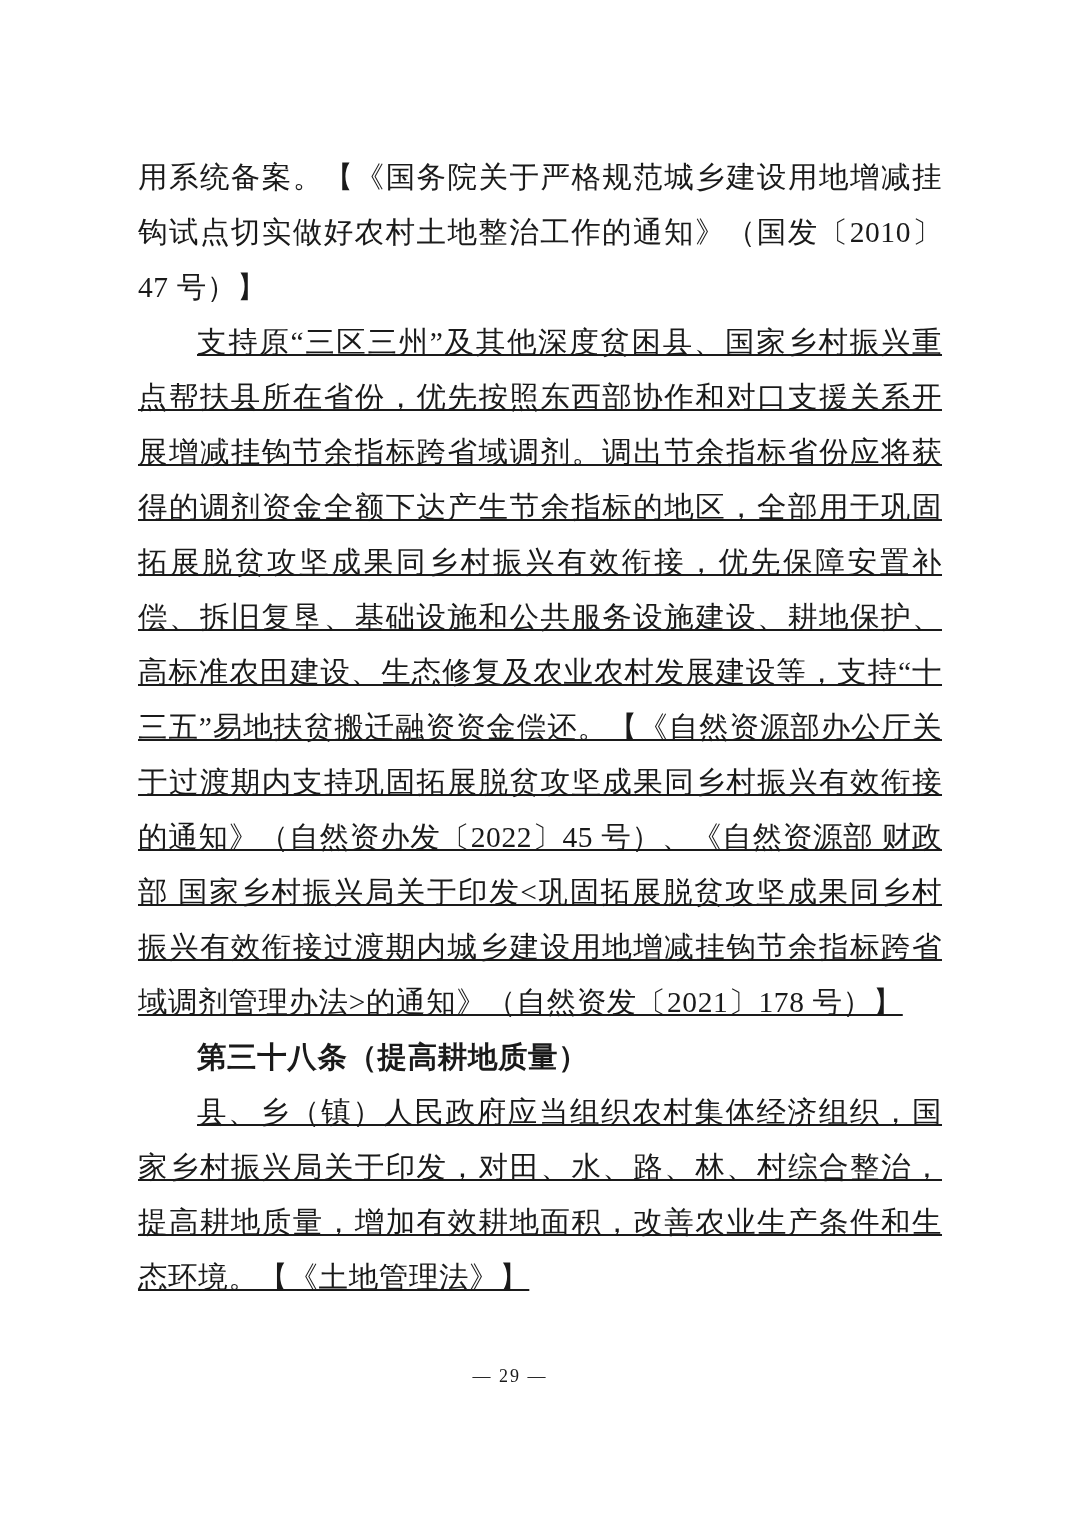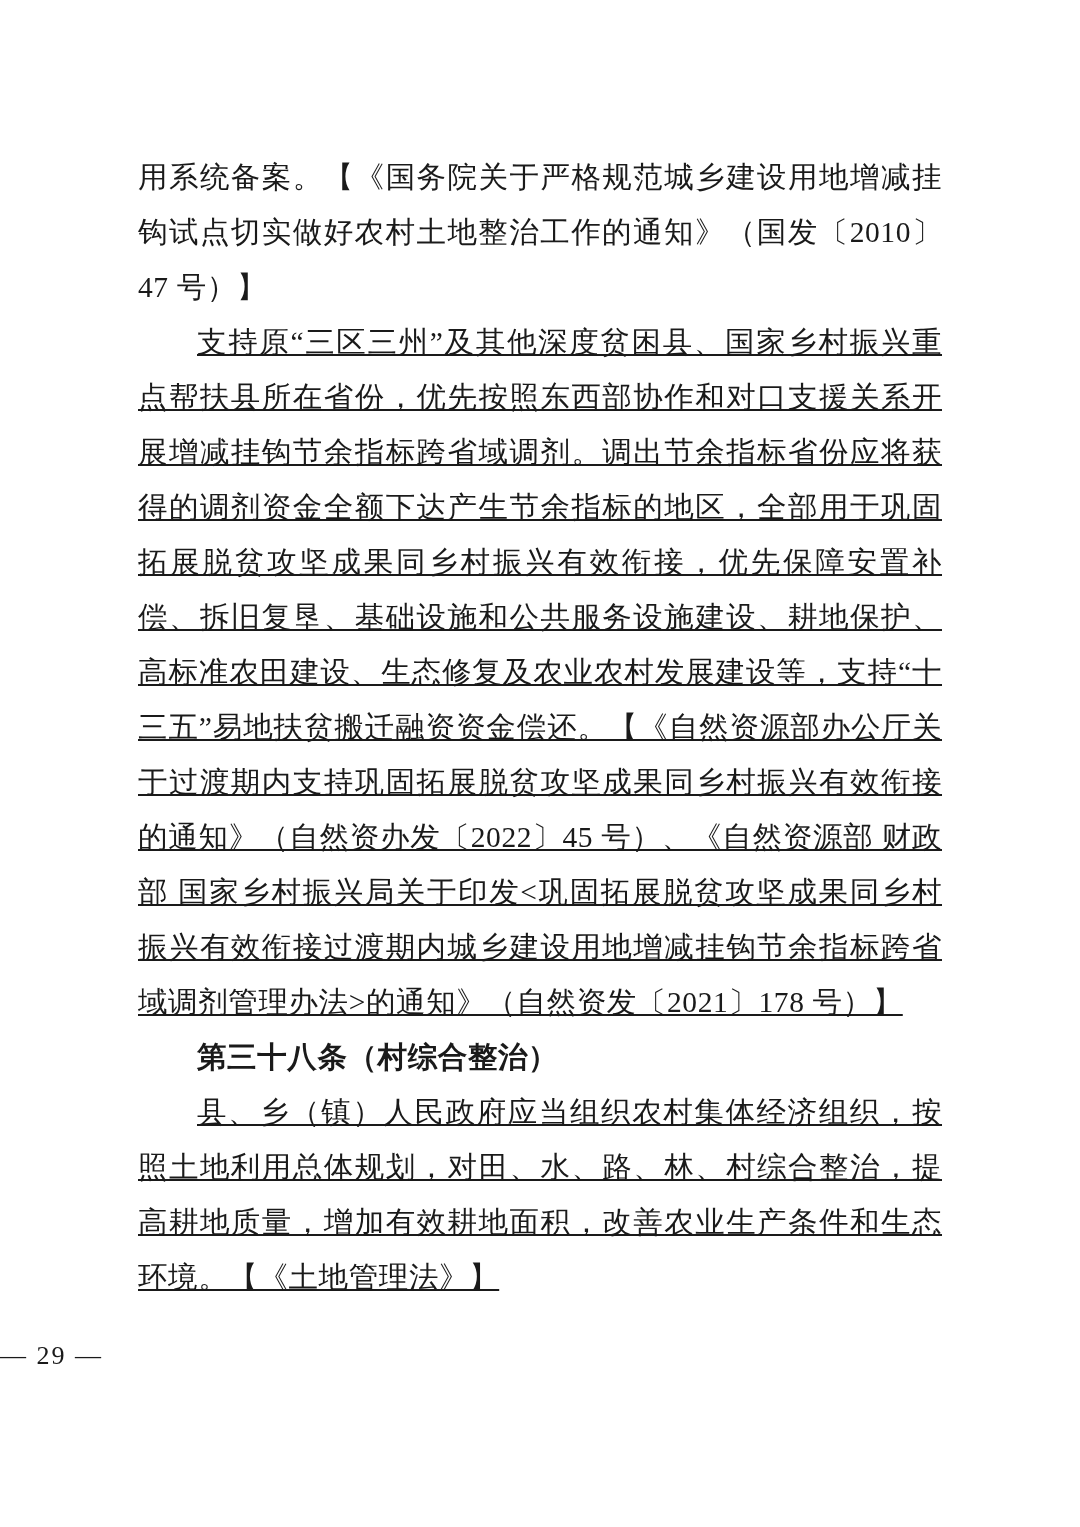--- a/index.html
+++ b/index.html
@@ -44,32 +44,32 @@
     text-indent: 2em;
     font-weight: bold;
     font-size: 29.5px;
     line-height: 55px;
     letter-spacing: 0.6px;
   }
   .page-number {
     position: absolute;
     left: 0;
     right: 0;
-    bottom: 156px;
-    text-align: left;
-    font-size: 26px;
+    bottom: 140px;
+    text-align: center;
+    font-size: 18px;
     letter-spacing: 2px;
     color: #1a1a1a;
     padding-right: 60px;
   }
 </style>
 </head>
 <body>
 
 <div class="page">
   <div class="doc-body">
     <p class="para">用系统备案。【《国务院关于严格规范城乡建设用地增减挂钩试点切实做好农村土地整治工作的通知》（国发〔2010〕47 号）】</p>
     <p class="para indent">支持原“三区三州”及其他深度贫困县、国家乡村振兴重点帮扶县所在省份，优先按照东西部协作和对口支援关系开展增减挂钩节余指标跨省域调剂。调出节余指标省份应将获得的调剂资金全额下达产生节余指标的地区，全部用于巩固拓展脱贫攻坚成果同乡村振兴有效衔接，优先保障安置补偿、拆旧复垦、基础设施和公共服务设施建设、耕地保护、高标准农田建设、生态修复及农业农村发展建设等，支持“十三五”易地扶贫搬迁融资资金偿还。【《自然资源部办公厅关于过渡期内支持巩固拓展脱贫攻坚成果同乡村振兴有效衔接的通知》（自然资办发〔2022〕45 号）、《自然资源部 财政部 国家乡村振兴局关于印发&lt;巩固拓展脱贫攻坚成果同乡村振兴有效衔接过渡期内城乡建设用地增减挂钩节余指标跨省域调剂管理办法&gt;的通知》（自然资发〔2021〕178 号）】</p>
-    <p class="heading">第三十八条（村综合整治）</p>
-    <p class="para indent">县、乡（镇）人民政府应当组织农村集体经济组织，按照土地利用总体规划，对田、水、路、林、村综合整治，提高耕地质量，增加有效耕地面积，改善农业生产条件和生态环境。【《土地管理法》】</p>
+    <p class="heading">第三十八条（提高耕地质量）</p>
+    <p class="para indent">县、乡（镇）人民政府应当组织农村集体经济组织，国家乡村振兴局关于印发，对田、水、路、林、村综合整治，提高耕地质量，增加有效耕地面积，改善农业生产条件和生态环境。【《土地管理法》】</p>
   </div>
   <div class="page-number">— 29 —</div>
 </div>
 
 </body></html>

